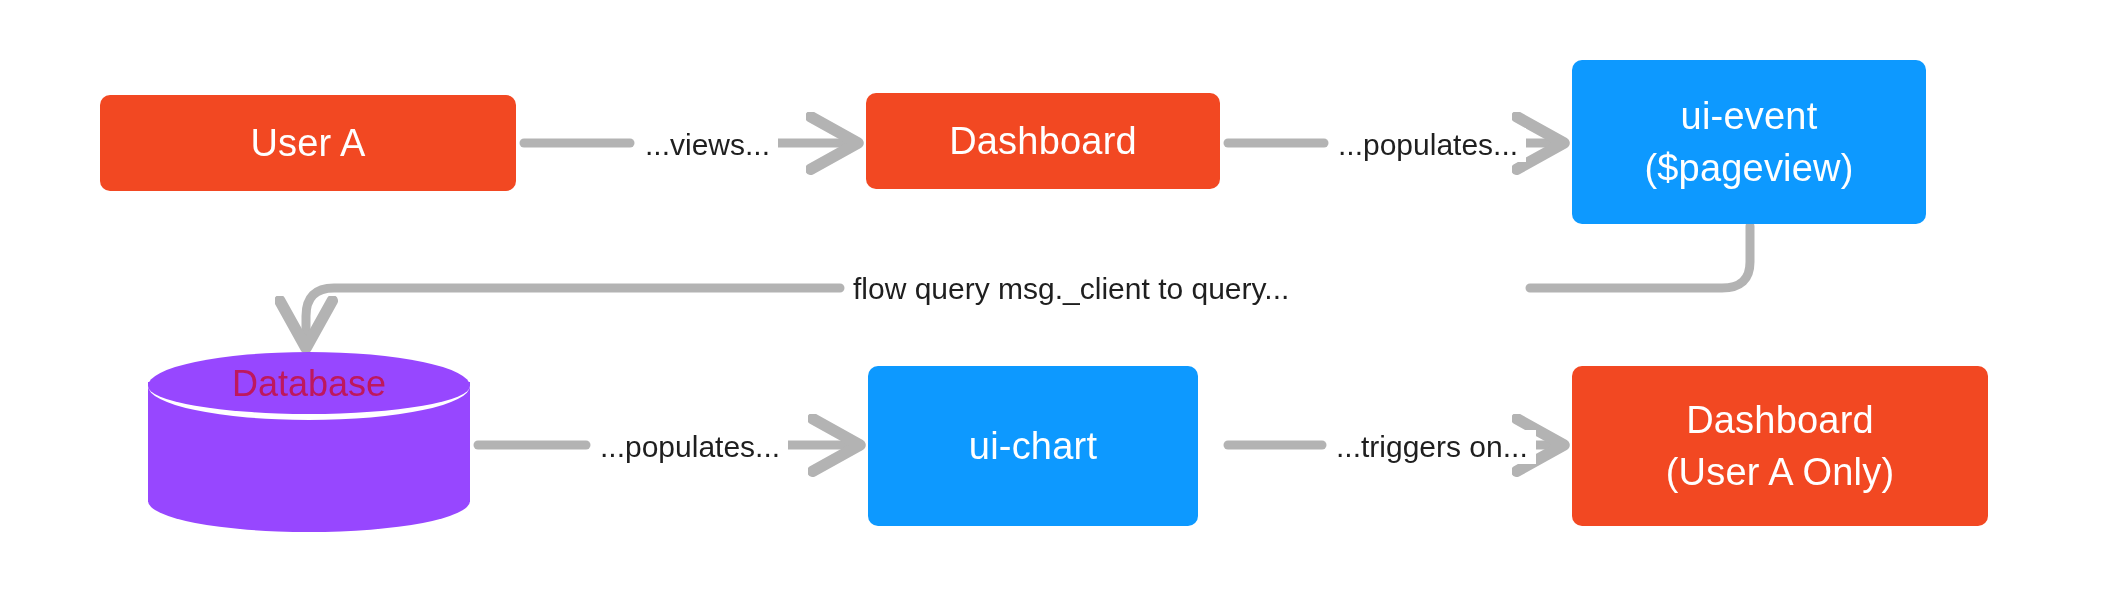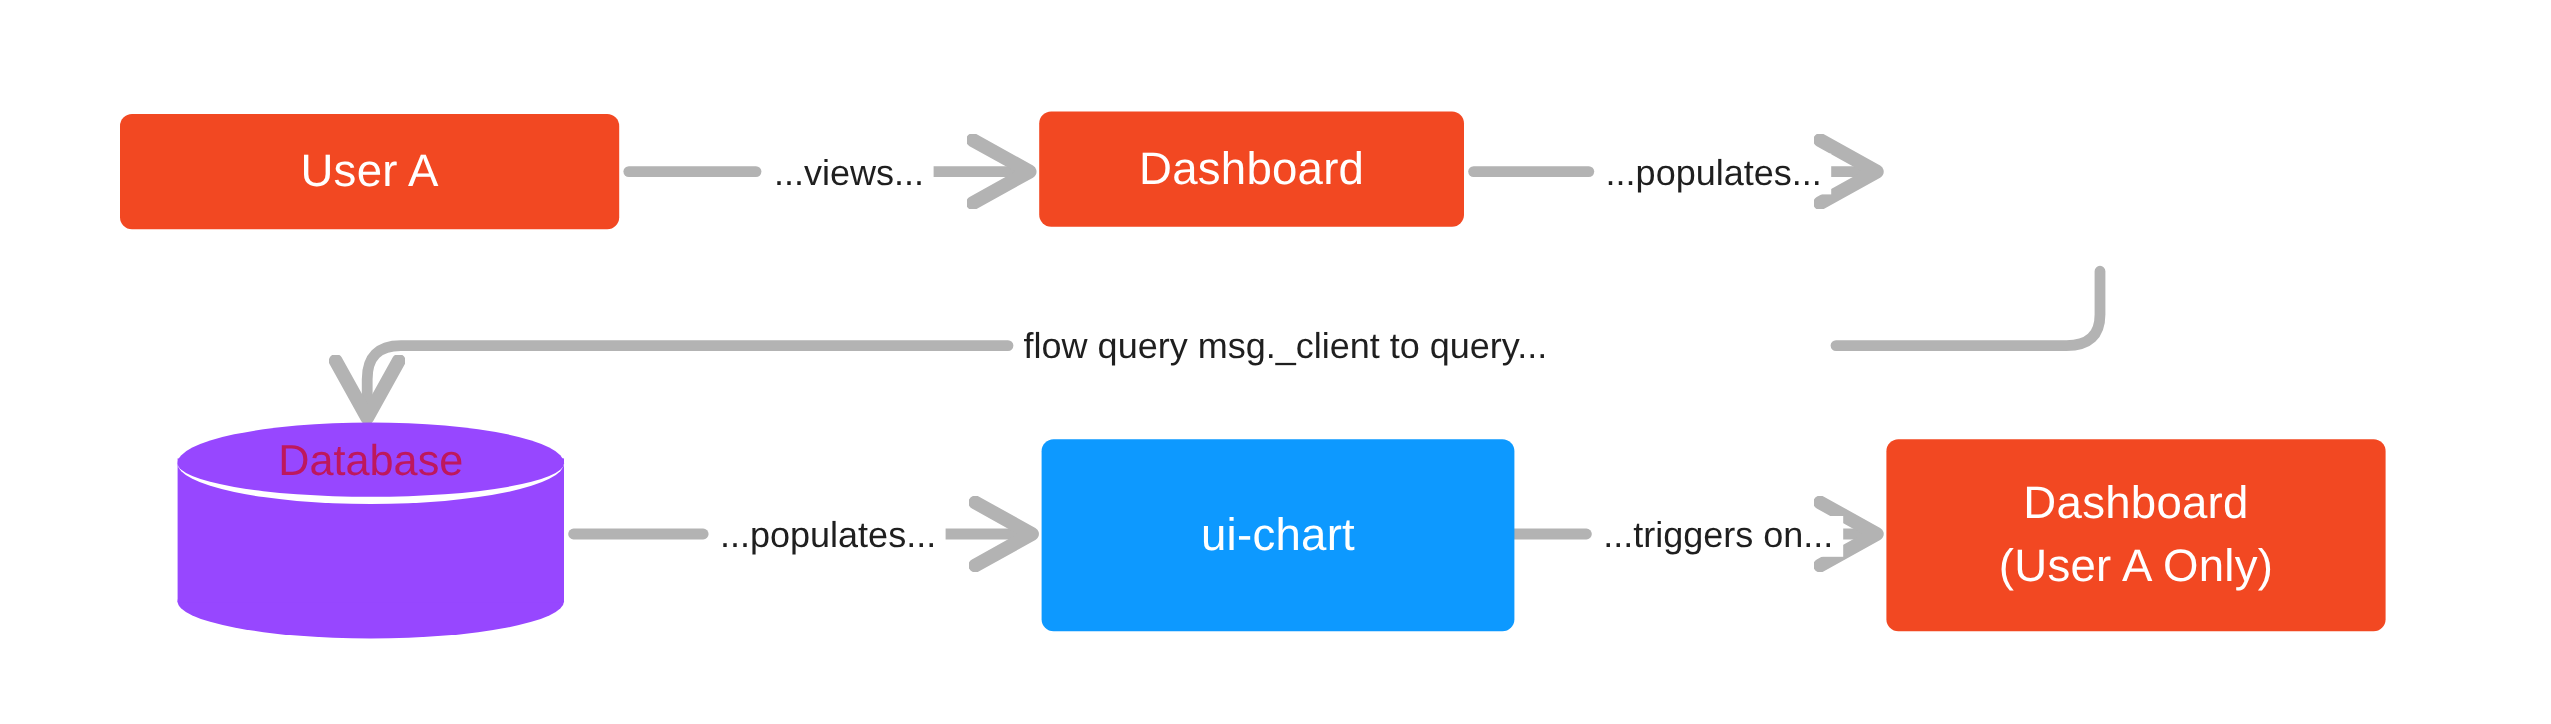--- a/index.html
+++ b/index.html
@@ -37,21 +37,21 @@
     align-items: center;
     justify-content: center;
     width: 100%;
   }
   .rect { border-radius: 10px; }
 
   
   #node-user-a     { left: 100px; top: 95px;  width: 416px; height: 96px; text-align: right; }
   #node-dashboard-top { left: 866px; top: 93px; width: 354px; height: 96px; }
   #node-ui-event   { left: 1572px; top: 60px; width: 354px; height: 164px; }
-  #node-ui-chart   { left: 868px;  top: 366px; width: 394px; height: 160px; }
+  #node-ui-chart   { left: 868px;  top: 366px; width: 330px; height: 160px; }
   #node-dashboard-bottom { left: 1572px; top: 366px; width: 416px; height: 160px; }
 
   
   #node-database {
     position: absolute;
     left: 148px;
     top: 352px;
     width: 322px;
     height: 180px;
   }
@@ -173,20 +173,26 @@
       <span>User A</span>
     </div>
   </div>
 
   <div class="node rect" id="node-dashboard-top" style="background:#F24822">
     <div class="node-label">
       <span>Dashboard</span>
     </div>
   </div>
 
+  <div class="node rect" id="node-ui-event" style="background:#0D99FF">
+    <div class="node-label">
+      <span>ui-event</span>
+      <span class="line2">($pageview)</span>
+    </div>
+  </div>
 
   <div id="node-database">
     <div class="cyl-bottom"></div>
     <div class="cyl-mid"></div>
     <div class="cyl-top"></div>
     <div class="cyl-label">Database</div>
   </div>
 
   <div class="node rect" id="node-ui-chart" style="background:#0D99FF">
     <div class="node-label">

